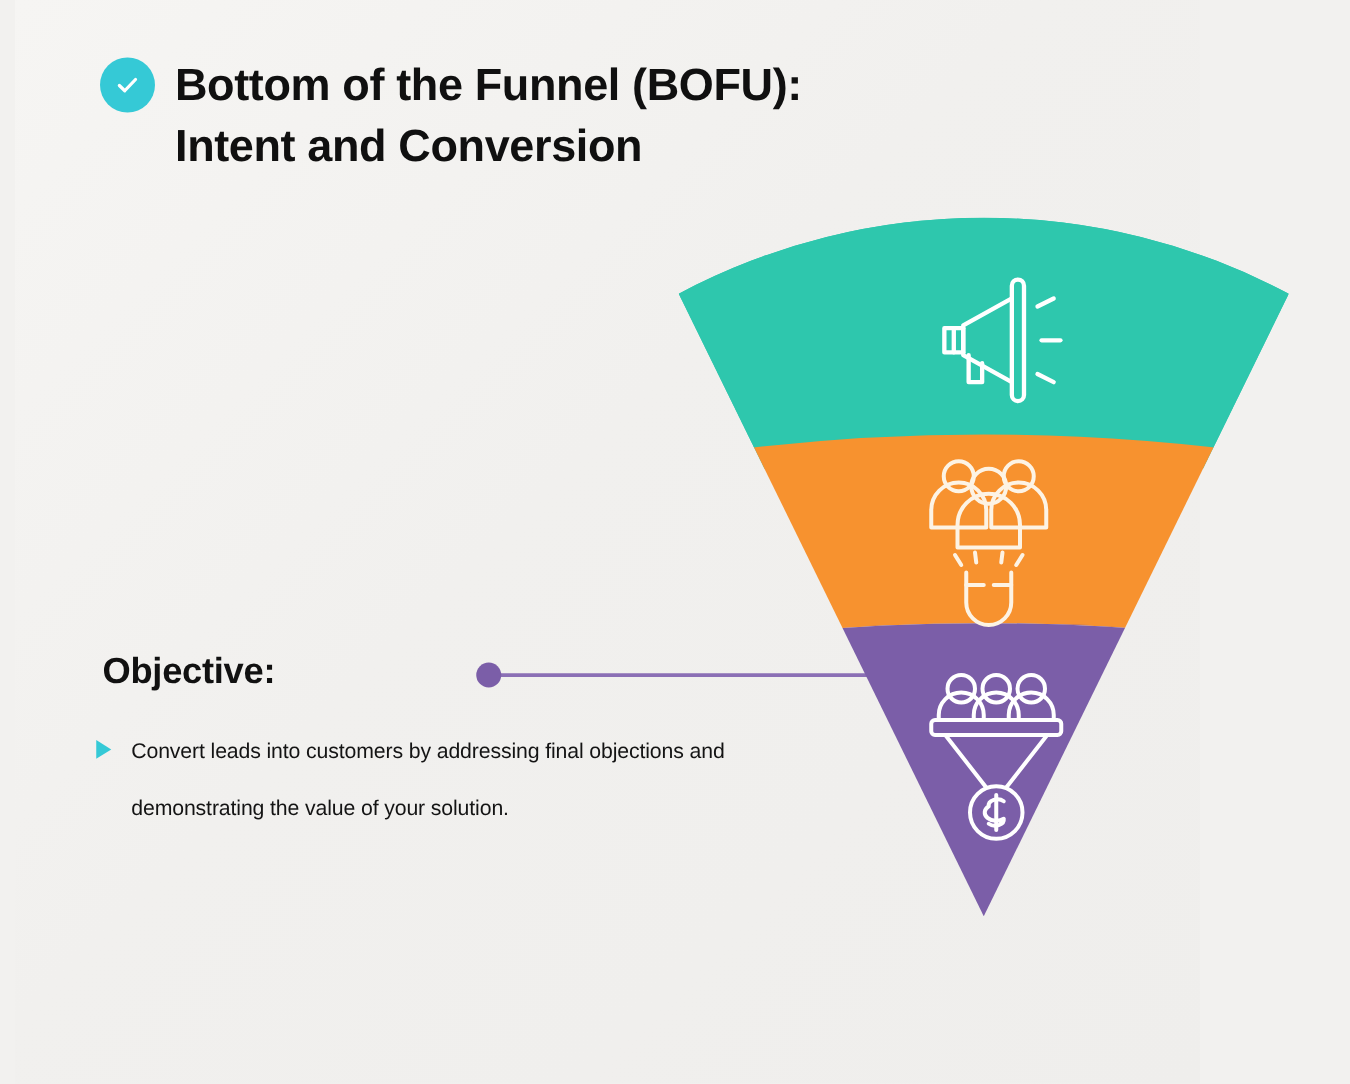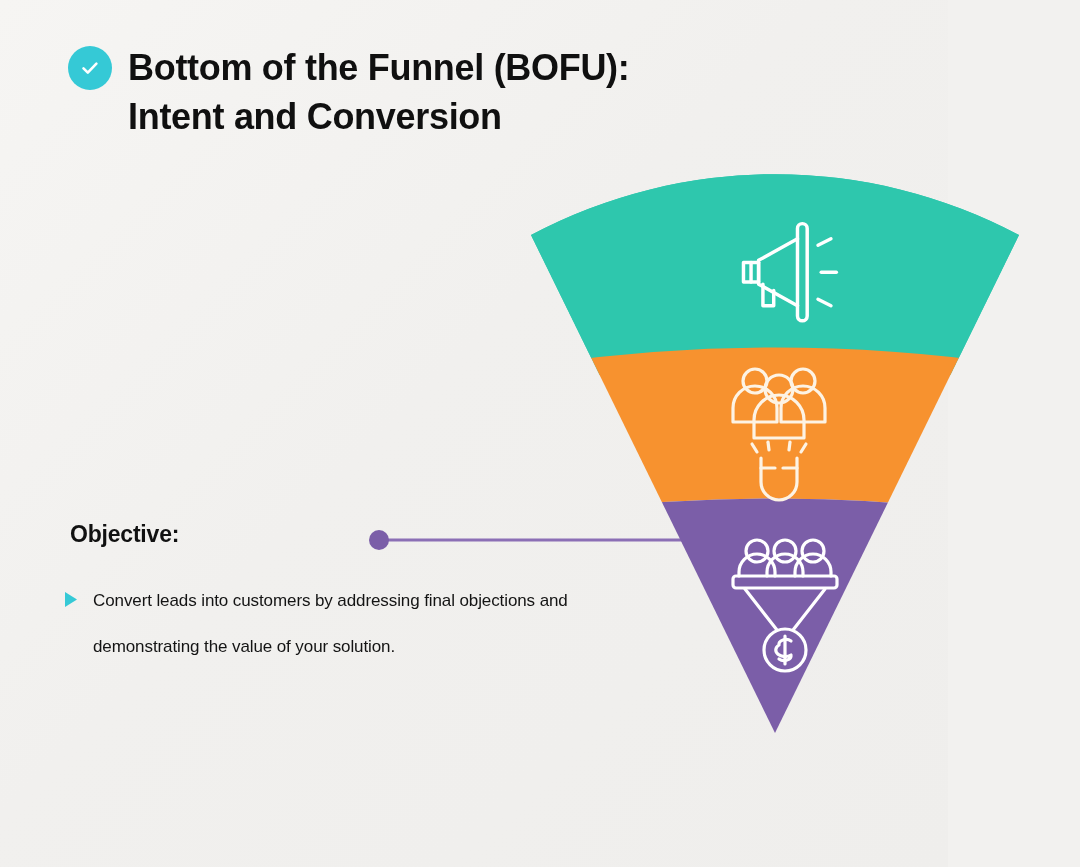--- a/index.html
+++ b/index.html
@@ -10,21 +10,21 @@
     width: 1080px;
     height: 867px;
     background: #f2f1ef;
     font-family: "Liberation Sans", sans-serif;
     overflow: hidden;
     position: relative;
   }
 
   #stage {
     position: absolute;
-    top: 0; left: 0;
+    top: 0; left: 12px;
     width: 948px;
     height: 867px;
     background: linear-gradient(135deg, #f6f5f3 0%, #f1f0ee 45%, #efeeec 100%);
   }
 
   
   .heading-row {
     position: absolute;
     left: 68px;
     top: 42px;
@@ -54,21 +54,21 @@
     white-space: pre-line;
     margin: 0;
     padding-top: 2px;
   }
 
   
   .objective-title {
     position: absolute;
     left: 70px;
     top: 521px;
-    font-size: 23px;
+    font-size: 29px;
     font-weight: bold;
     color: #111111;
     letter-spacing: -0.2px;
   }
 
   .bullet-list {
     position: absolute;
     left: 64px;
     top: 578px;
     width: 520px;

